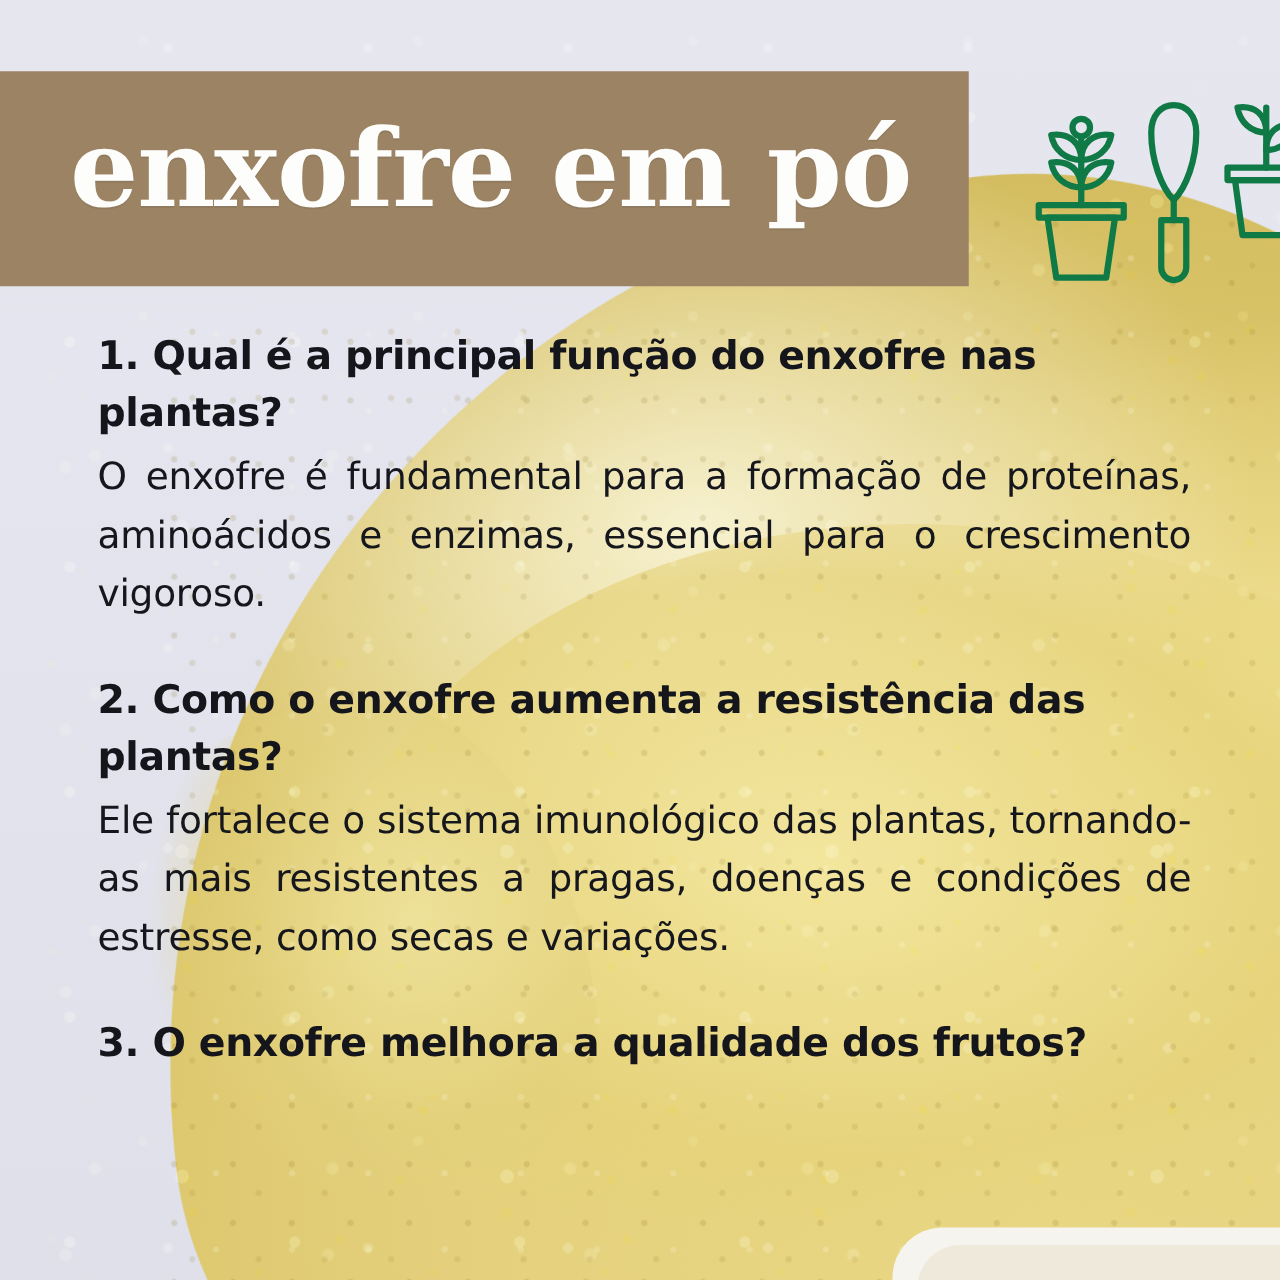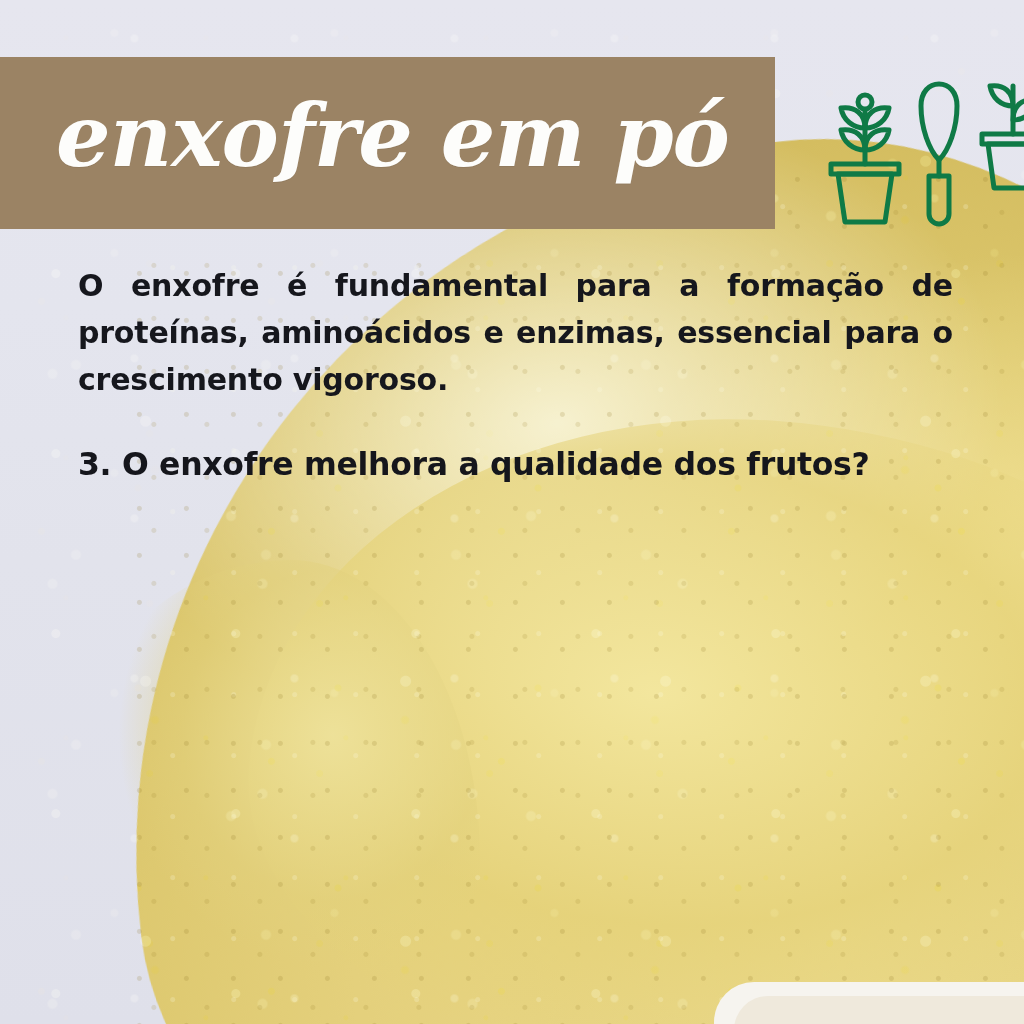--- a/index.html
+++ b/index.html
@@ -108,21 +108,20 @@
     height: 172px;
     background: #9b8364;
     z-index: 3;
   }
   .header-title {
     position: absolute;
     left: 56px;
     top: 14px;
     color: #fdfdfb;
     font-family: "DejaVu Serif", serif;
-    font-style: italic;
     font-weight: 700;
     font-size: 86px;
     letter-spacing: -1px;
     line-height: 130px;
     white-space: nowrap;
     text-shadow: 0 1px 0 rgba(0,0,0,0.06);
   }
 
   
   .icon-cluster {
@@ -149,21 +148,21 @@
     font-family: "DejaVu Sans", sans-serif;
     font-weight: 700;
     font-size: 31.5px;
     line-height: 46px;
     color: #15161c;
     margin: 0 0 4px 0;
     letter-spacing: -0.3px;
   }
   .answer {
     font-family: "DejaVu Sans", sans-serif;
-    font-weight: 700;
+    font-weight: 400;
     font-size: 30px;
     line-height: 47px;
     color: #16171d;
     margin: 0;
     text-align: justify;
     text-justify: inter-word;
     letter-spacing: -0.2px;
   }
 
   
@@ -231,24 +230,27 @@
         <path d="M218 68 V20"></path>
         <path d="M218 40 C206 40 197 32 195 20 C209 18 218 26 218 40 Z"></path>
         <path d="M218 54 C230 54 239 46 241 34 C227 32 218 40 218 54 Z"></path>
       </g>
     </svg>
   </div>
 
   <div class="content">
 
     <div class="qa-block">
+      <p class="question">1. Qual é a principal função do enxofre nas plantas?</p>
       <p class="answer">O enxofre é fundamental para a formação de proteínas, aminoácidos e enzimas, essencial para o crescimento vigoroso.</p>
     </div>
 
     <div class="qa-block">
+      <p class="question">2. Como o enxofre aumenta a resistência das plantas?</p>
+      <p class="answer">Ele fortalece o sistema imunológico das plantas, tornando-as mais resistentes a pragas, doenças e condições de estresse, como secas e variações.</p>
     </div>
 
     <div class="qa-block">
       <p class="question">3. O enxofre melhora a qualidade dos frutos?</p>
     </div>
 
   </div>
 
   <div class="bottom-card">
     <div class="bottom-card-inner"></div>

